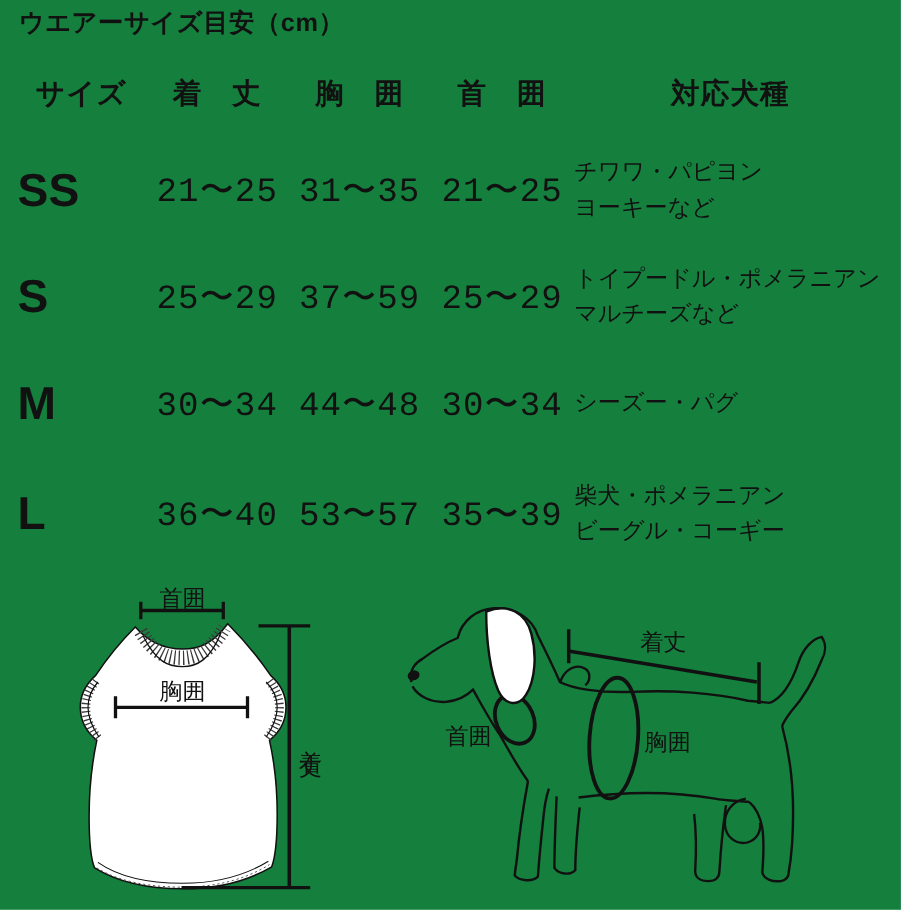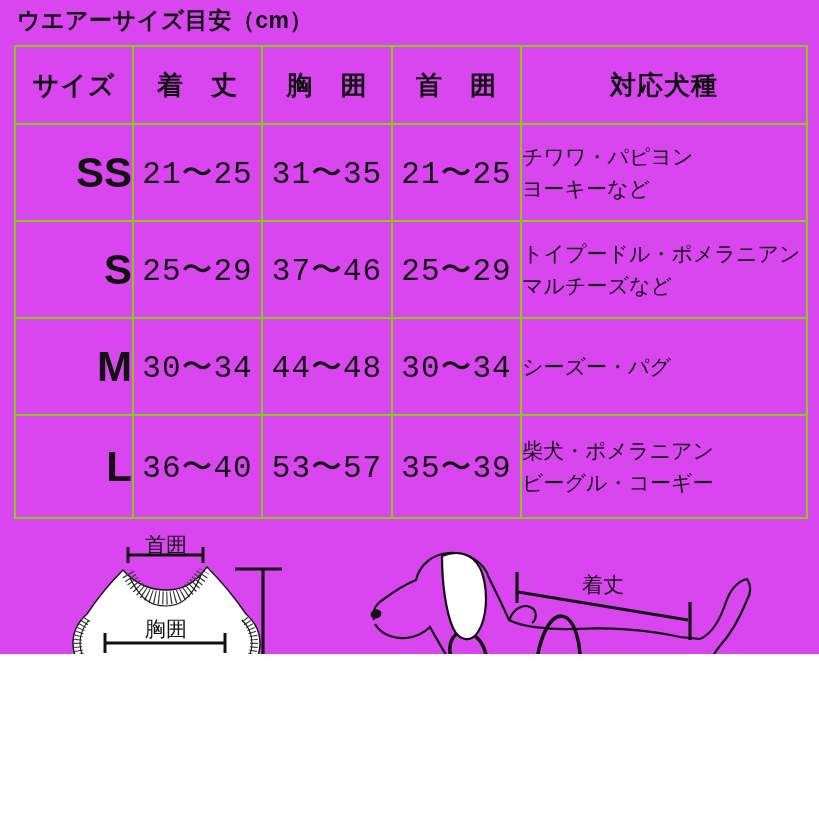--- a/index.html
+++ b/index.html
@@ -2,40 +2,40 @@
 <html><head>
 <meta charset="utf-8">
 <style>
   html,body{margin:0;padding:0;}
   body{
     width:819px;height:827px;background:#ffffff;
     font-family:"Liberation Sans","DejaVu Sans",sans-serif;
     color:#111111;
     -webkit-font-smoothing:antialiased;
   }
-  .page{position:relative;width:819px;height:654px;overflow:hidden;background:#d946ef;}
+  .page{position:relative;width:819px;height:827px;overflow:hidden;background:#15803d;}
 
   .title{
     position:absolute;left:17px;top:5px;
     font-size:23px;font-weight:600;letter-spacing:.5px;white-space:nowrap;
   }
 
   table.size-table{
     position:absolute;left:14px;top:45px;
     border-collapse:collapse;table-layout:fixed;
     width:792px;
   }
   .size-table th,.size-table td{
-    border:2px solid #84cc16;padding:0;vertical-align:middle;overflow:hidden;
+    border:2px solid #15803d;padding:0;vertical-align:middle;overflow:hidden;
   }
   tr.hrow{height:78px;}
   tr.drow{height:97px;}
   tr.drow-last{height:103px;}
   .hcell{font-size:26px;font-weight:600;text-align:center;letter-spacing:1px;}
-  .size-cell{font-size:42px;font-weight:600;text-align:right;}
+  .size-cell{font-size:42px;font-weight:600;text-align:left;}
   .range-cell{font-size:31px;font-weight:500;text-align:center;letter-spacing:1px;white-space:nowrap;font-family:Liberation Mono, monospace;}
   .breed-cell{font-size:21px;font-weight:500;text-align:left;padding-left:13px;line-height:1.5;}
   .breed-cell div{white-space:nowrap;}
 
   .diagram{position:absolute;}
   .diagram-shirt{left:45px;top:530px;width:300px;height:297px;}
   .diagram-dog{left:360px;top:540px;width:455px;height:287px;}
   .diagram svg{position:absolute;left:0;top:0;}
 
   .dim-label{
@@ -75,21 +75,21 @@
       <td class="range-cell">31〜35</td>
       <td class="range-cell">21〜25</td>
       <td class="breed-cell">
         <div>チワワ・パピヨン</div>
         <div>ヨーキーなど</div>
       </td>
     </tr>
     <tr class="drow">
       <td class="size-cell">S</td>
       <td class="range-cell">25〜29</td>
-      <td class="range-cell">37〜46</td>
+      <td class="range-cell">37〜59</td>
       <td class="range-cell">25〜29</td>
       <td class="breed-cell">
         <div>トイプードル・ポメラニアン</div>
         <div>マルチーズなど</div>
       </td>
     </tr>
     <tr class="drow">
       <td class="size-cell">M</td>
       <td class="range-cell">30〜34</td>
       <td class="range-cell">44〜48</td>

